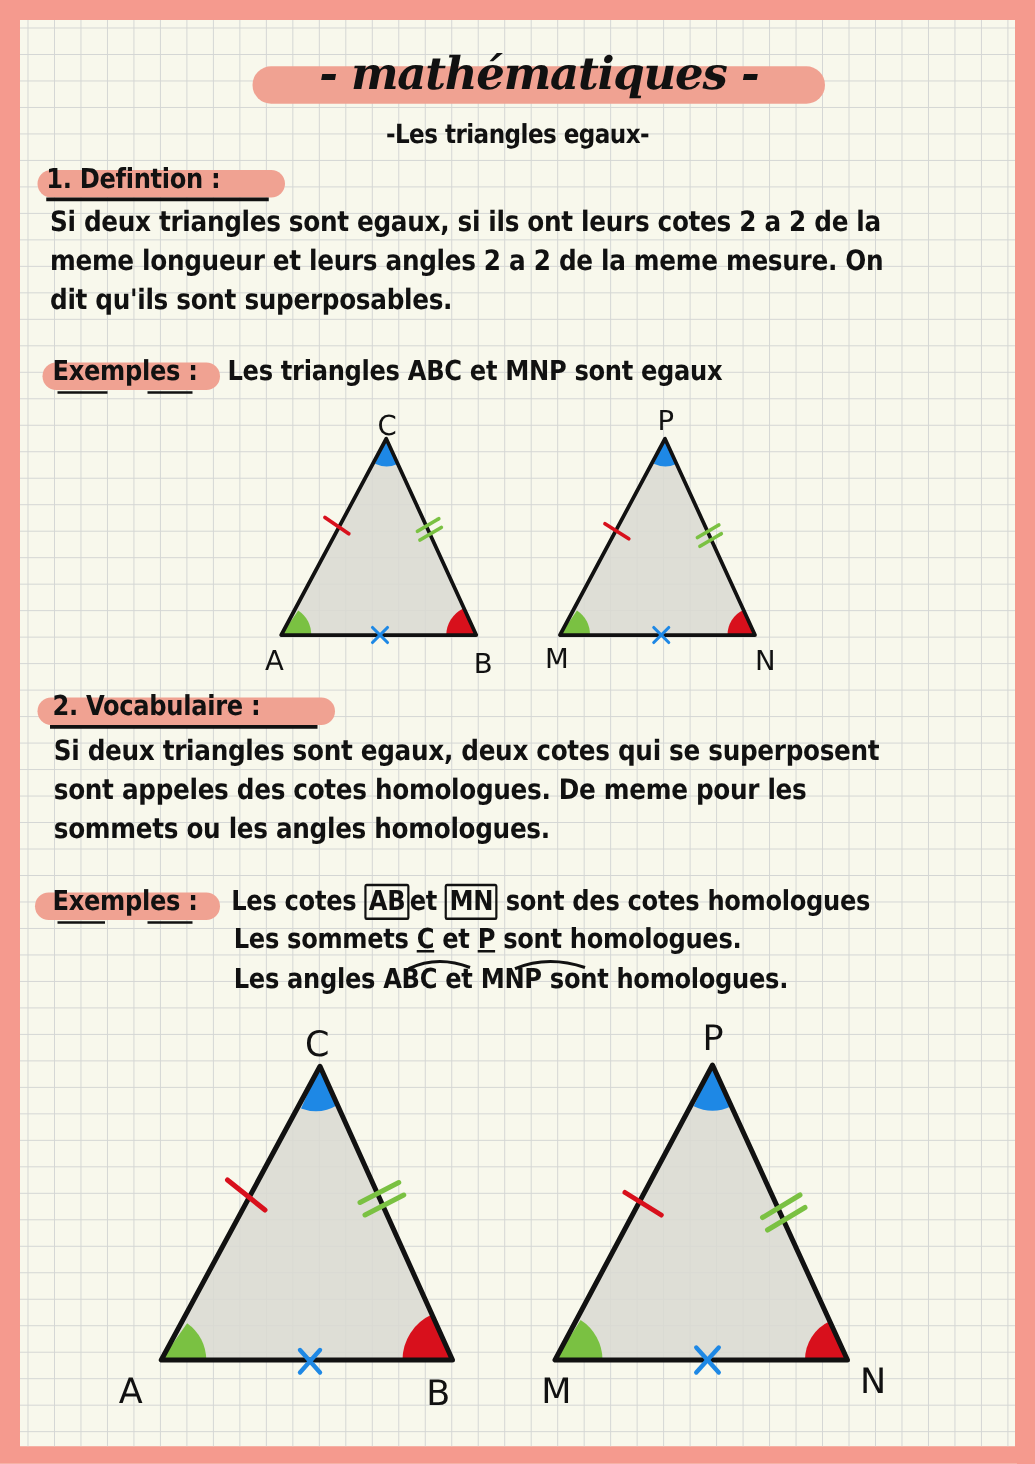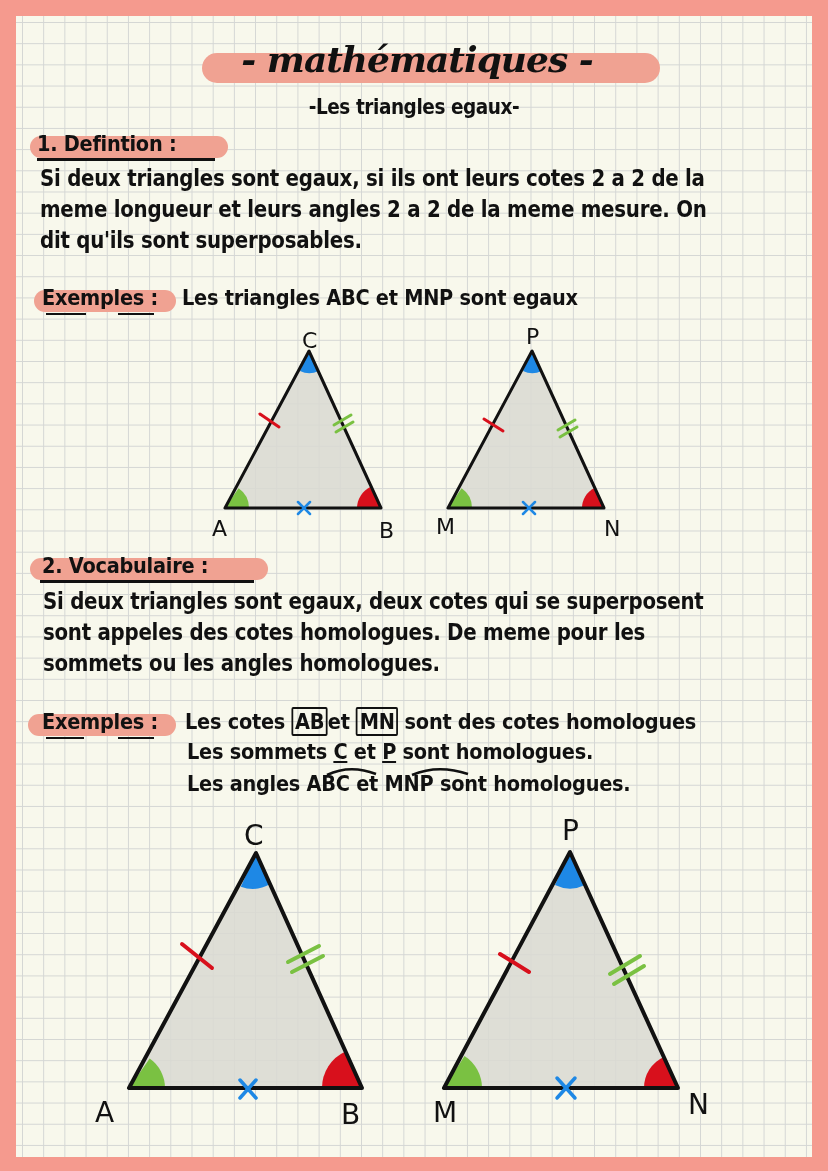--- a/index.html
+++ b/index.html
@@ -7,21 +7,21 @@
        font-family:"Liberation Sans","DejaVu Sans",sans-serif;}
   .paper{position:absolute;left:16px;top:16px;width:796px;height:1141px;
     background-color:#f8f8ec;
     background-image:
       linear-gradient(to right,#d4d6d4 1px,transparent 1px),
       linear-gradient(to bottom,#d4d6d4 1px,transparent 1px);
     background-size:21.2px 21.2px;
     background-position:6px 6px;}
   .pill{position:absolute;background:#f0a292;border-radius:14px;}
   .txt{position:absolute;color:#111;font-weight:bold;white-space:nowrap;}
-  .title{position:absolute;left:188px;top:38px;width:458px;text-align:center;
+  .title{position:absolute;left:202px;top:38px;width:458px;text-align:center;
     font-family:"DejaVu Serif",serif;font-style:italic;font-weight:bold;font-size:36px;
     color:#111;letter-spacing:-1px;}
   .subtitle{position:absolute;left:0;width:828px;top:95px;text-align:center;
     font-family:"DejaVu Sans",sans-serif;font-weight:bold;font-size:21px;color:#111;letter-spacing:-0.5px;transform:scaleX(0.88);}
   .heading{font-family:"DejaVu Sans",sans-serif;font-size:22px;letter-spacing:-0.3px;}
   .body{font-family:"DejaVu Sans",sans-serif;font-size:22.5px;line-height:31px;letter-spacing:-0.3px;}
   .cond{transform-origin:left top;transform:scaleX(0.88);}
   .ul{position:absolute;height:3px;background:#111;}
   svg{position:absolute;left:0;top:0;}
   .vlabel{font-family:"DejaVu Sans",sans-serif;font-size:22px;fill:#111;}

